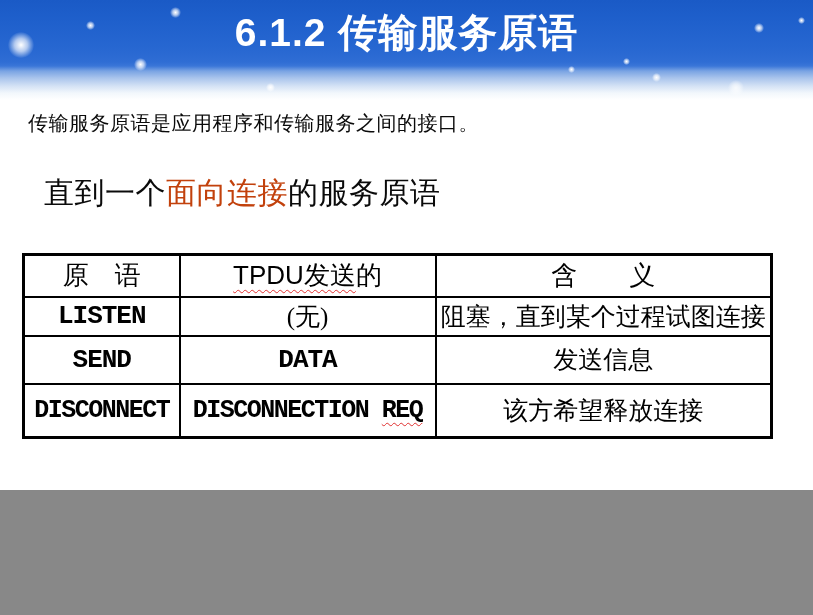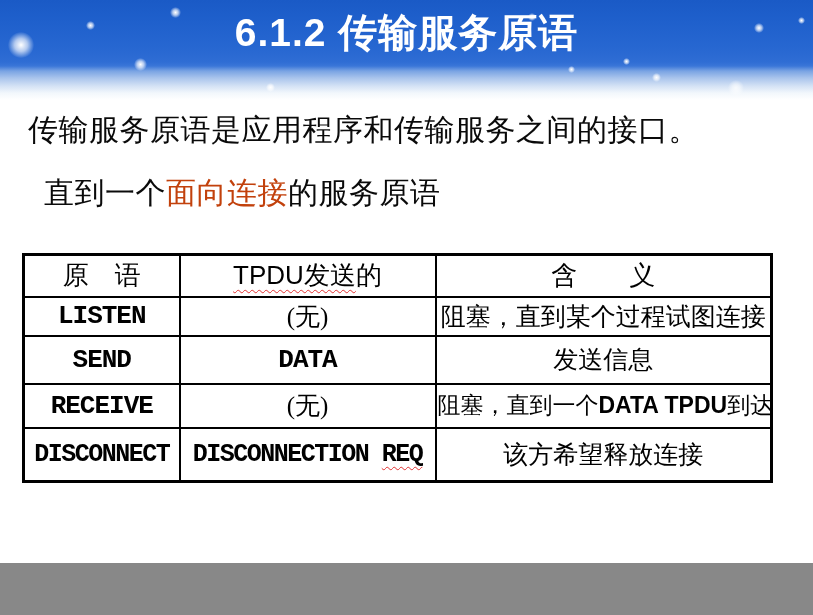--- a/index.html
+++ b/index.html
@@ -1,17 +1,17 @@
 <!DOCTYPE html>
 <html><head>
 <meta charset="utf-8">
 <style>
   html,body{margin:0;padding:0;background:#888;}
   .slide{
-    position:relative;width:813px;height:563px;background:#ffffff;overflow:hidden;
+    position:relative;width:813px;height:490px;background:#ffffff;overflow:hidden;
     font-family:"Liberation Sans","DejaVu Sans",sans-serif;
   }
   
   .banner{
     position:absolute;left:0;top:0;width:813px;height:100px;
     background:linear-gradient(180deg,
       #1a5ac6 0%, #1f60cc 22%, #2767d1 48%, #2f6dd4 62%, #3a76d8 66%,
       #79a3e3 71%, #a9c4ec 78%, #d4e2f5 86%, #f2f7fc 93%, #ffffff 100%);
   }
   .star{
@@ -19,21 +19,21 @@
     background:radial-gradient(circle,rgba(255,255,255,1) 0%,rgba(255,255,255,.65) 35%,rgba(255,255,255,0) 72%);
   }
   .slide-title{
     position:absolute;left:0;top:6px;width:813px;text-align:center;
     font-size:39px;font-weight:bold;color:#ffffff;letter-spacing:1px;
     font-family:"Liberation Sans","DejaVu Sans",sans-serif;
   }
   
   .intro{
     position:absolute;left:28px;top:110px;width:760px;
-    font-size:30px;color:#0a0a0a;letter-spacing:.5px;white-space:nowrap;
+    font-size:20px;color:#0a0a0a;letter-spacing:.5px;white-space:nowrap;
   }
   .subtitle{
     position:absolute;left:44px;top:173px;width:740px;
     font-size:30px;color:#0a0a0a;letter-spacing:.5px;white-space:nowrap;
   }
   .red{color:#c2410c;}
   
   table.prim{
     position:absolute;left:22px;top:253px;width:748px;
     border-collapse:collapse;table-layout:fixed;
@@ -126,25 +126,20 @@
     <tr class="h-r0">
       <td class="en">LISTEN</td>
       <td class="cn">(无)</td>
       <td class="cn">阻塞，直到某个过程试图连接</td>
     </tr>
     <tr class="h-r2">
       <td class="en">SEND</td>
       <td class="en">DATA</td>
       <td class="cn">发送信息</td>
     </tr>
-    <tr class="h-r3">
-      <td class="en">RECEIVE</td>
-      <td class="cn">(无)</td>
-      <td class="cn tight"><span>阻塞，直到一个</span><b>DATA TPDU</b><span>到达</span></td>
-    </tr>
     <tr class="h-r4">
       <td class="en tight">DISCONNECT</td>
       <td class="en tight"><span>DISCONNECTION </span><span class="squiggle">REQ</span></td>
       <td class="cn">该方希望释放连接</td>
     </tr>
   </tbody>
     </table>
 
   <div class="footer-bar"></div>
   <div class="footer-swoosh"></div>

